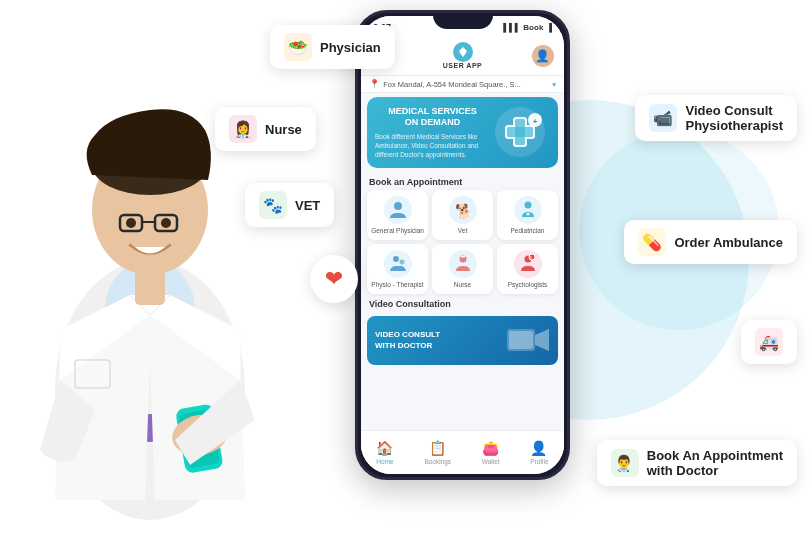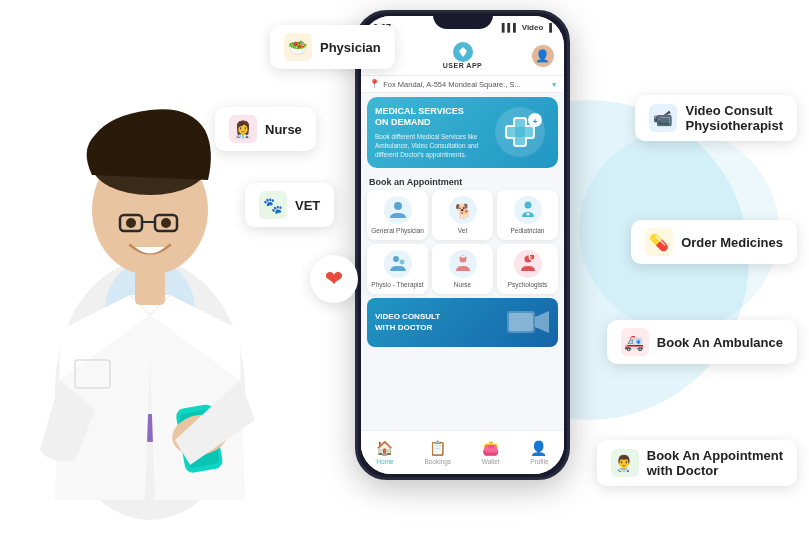--- a/index.html
+++ b/index.html
@@ -198,20 +198,21 @@
       align-items: center;
       justify-content: space-between;
       min-height: 68px;
     }
     .banner-text .banner-title {
       font-size: 9px;
       font-weight: 800;
       color: #fff;
       line-height: 1.3;
       margin-bottom: 3px;
+      text-align: center;
     }
     .banner-text .banner-sub {
       font-size: 6.5px;
       color: rgba(255,255,255,0.85);
       line-height: 1.4;
     }
     .banner-img {
       width: 60px;
       height: 55px;
       display: flex;
@@ -395,21 +396,21 @@
 </div>
 
 <div class="phone-mockup">
   <div class="phone-notch"></div>
   <div class="phone-screen">
 
     <div class="status-bar">
       <span class="time">6:07</span>
       <div class="icons">
         <span>▌▌▌</span>
-        <span>Video</span>
+        <span>Book</span>
         <span>▐</span>
       </div>
     </div>
 
     <div class="app-header">
       <div style="width:22px"></div>
       <div class="app-logo">
         <div class="logo-icon">
           <svg width="12" height="12" viewBox="0 0 12 12">
               <path d="M6 1 Q8 3 10 5 Q8 9 6 11 Q4 9 2 5 Q4 3 6 1Z" fill="white"></path>
@@ -505,20 +506,21 @@
                 <circle cx="10" cy="5" r="3.5" fill="#e05050"></circle>
                 <path d="M3 17 Q3 12 10 12 Q17 12 17 17Z" fill="#e05050"></path>
                 <circle cx="14" cy="3" r="3" fill="#e74c3c" stroke="white" stroke-width="1"></circle>
                 <text x="12" y="5.5" font-size="5" fill="white" font-weight="bold">!</text>
               </svg>
           </div>
           <span class="appt-label">Psychologists</span>
         </div>
       </div>
 
+      <div class="section-title">Video Consultation</div>
 
       <div class="video-consult-section">
         <div class="video-banner">
           <div class="video-banner-text">
             <div class="vb-title">VIDEO CONSULT<br>WITH DOCTOR</div>
           </div>
           <div class="video-banner-img">
             <svg width="42" height="32" viewBox="0 0 42 32">
               <rect x="0" y="4" width="28" height="22" rx="3" fill="rgba(255,255,255,0.25)"></rect>
               <rect x="2" y="6" width="24" height="18" rx="2" fill="rgba(255,255,255,0.3)"></rect>
@@ -553,24 +555,23 @@
   </div>
 </div>
 
 <div class="label-bubble bubble-video-consult" style="top:95px; right:12px;">
   <div class="bubble-icon" style="background:#e3f2fd;">📹</div>
   <span>Video Consult<br>Physiotherapist</span>
 </div>
 
 <div class="label-bubble bubble-order-medicines" style="top:220px; right:12px;">
   <div class="bubble-icon" style="background:#fff8e1;">💊</div>
-  <span>Order Medicines</span>
+  <span>Order Ambulance</span>
 </div>
 
 <div class="label-bubble bubble-ambulance" style="top:320px; right:12px;">
   <div class="bubble-icon" style="background:#ffebee;">🚑</div>
-  <span>Book An Ambulance</span>
 </div>
 
 <div class="label-bubble bubble-book-appt" style="top:440px; right:12px;">
   <div class="bubble-icon" style="background:#e8f5e9;">👨‍⚕️</div>
   <span>Book An Appointment<br>with Doctor</span>
 </div>
 
 </body></html>

